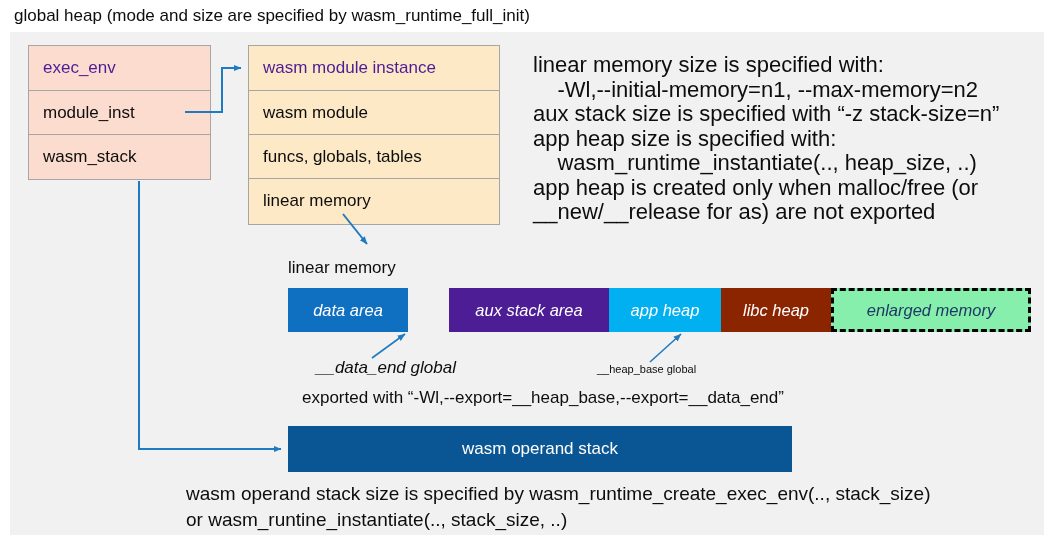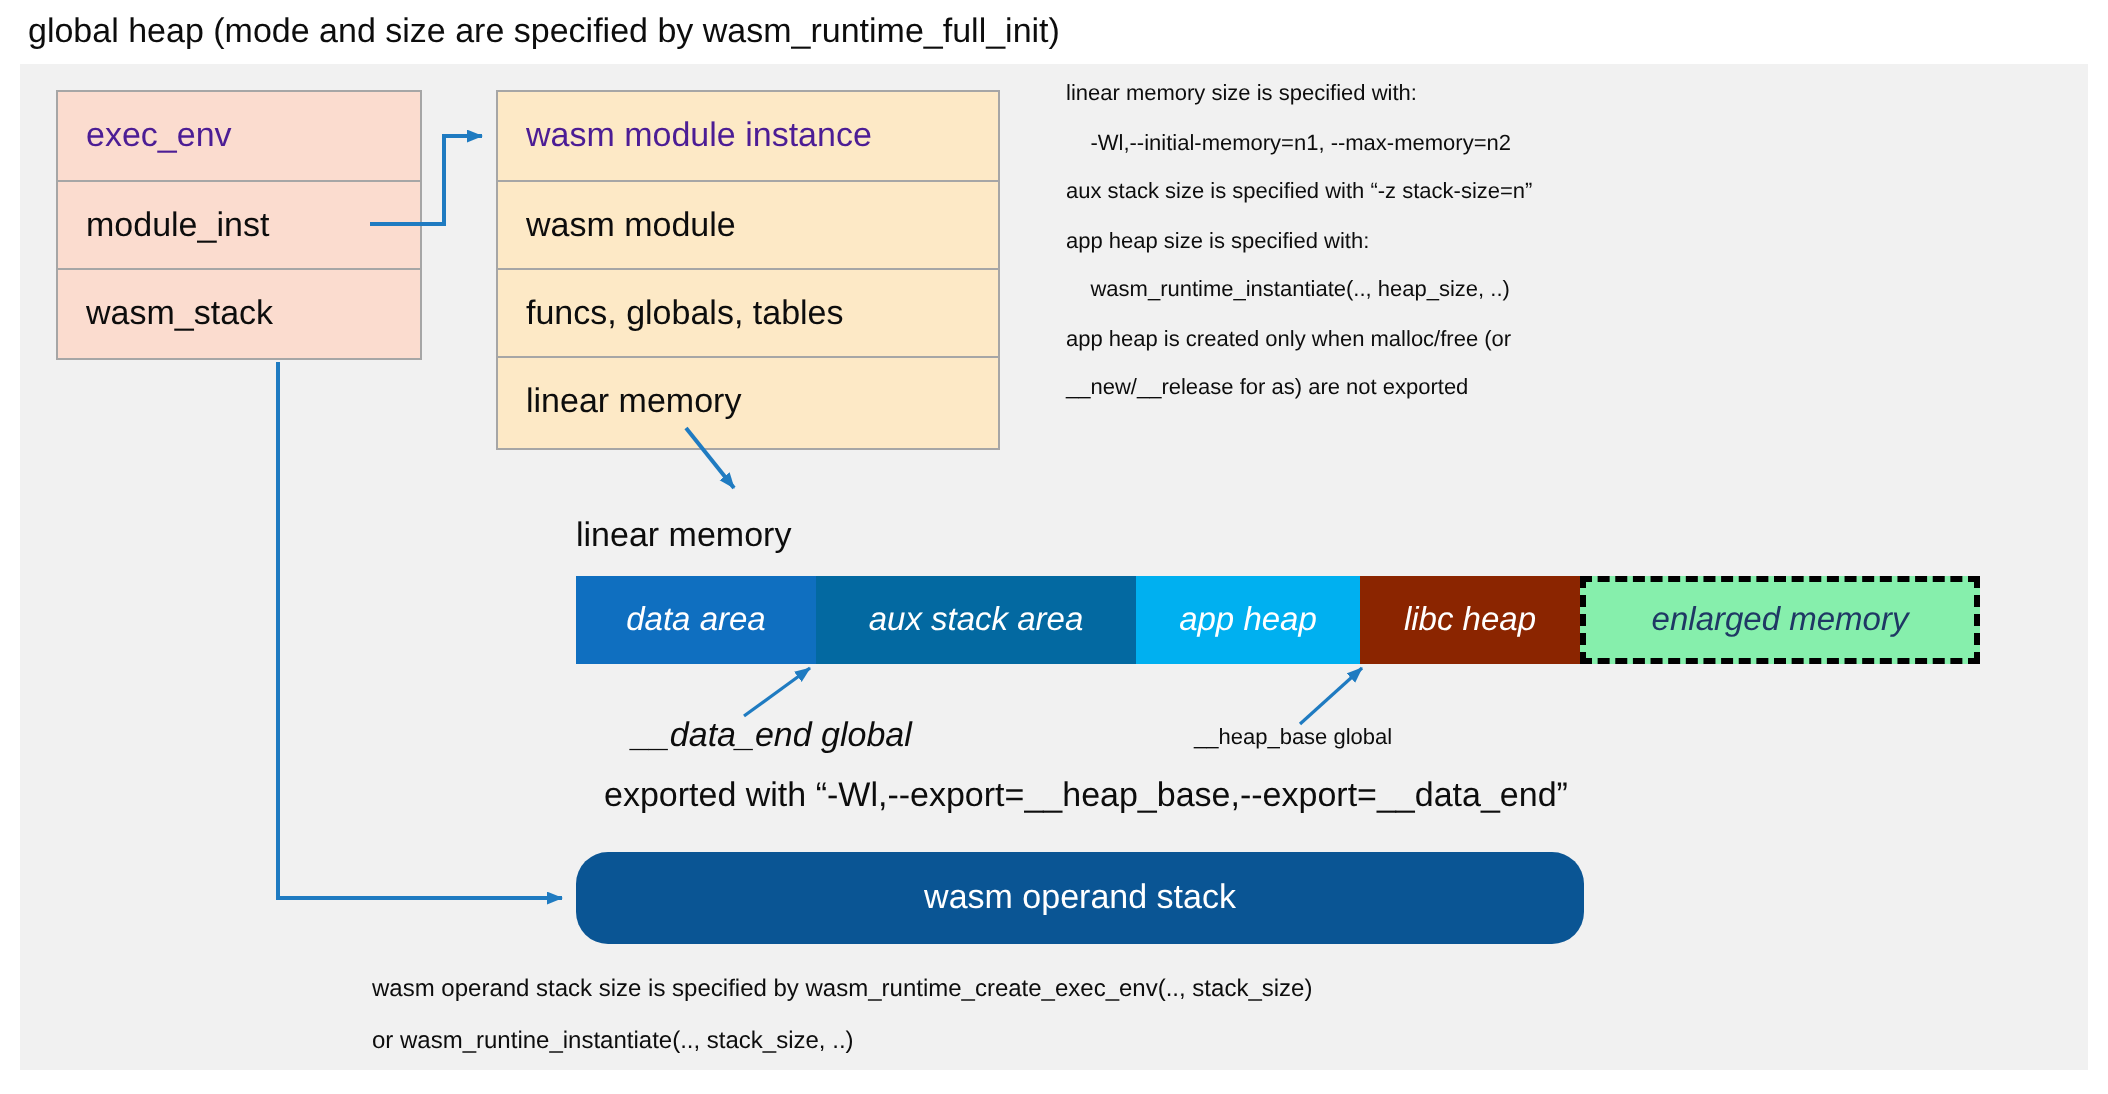--- a/index.html
+++ b/index.html
@@ -48,22 +48,22 @@
   #exec-env .row{height:44px;}
 
   
   #module-inst{left:248px;top:45px;width:252px;height:180px;background:#fde9c6;}
   #module-inst .hdr{height:45px;}
   #module-inst .gutter{width:28px;}
   #module-inst .row{height:44px;}
 
   
   #note-right{
-    position:absolute;left:533px;top:35px;width:500px;
-    font-size:11px;line-height:24.5px;color:#0d0d0d;white-space:pre;
+    position:absolute;left:533px;top:53px;width:500px;
+    font-size:22px;line-height:24.5px;color:#0d0d0d;white-space:pre;
   }
 
   
   #linmem-label{
     position:absolute;left:288px;top:258px;
     font-size:17px;color:#0d0d0d;
   }
   #linmem-bar{
     position:absolute;left:288px;top:288px;height:44px;
     display:flex;align-items:stretch;font-style:italic;
@@ -88,21 +88,21 @@
   }
 
   
   #operand-stack{
     position:absolute;left:288px;top:426px;width:504px;height:46px;
     background:#0a5594;display:flex;align-items:center;justify-content:center;
     font-size:17px;color:#ffffff;
   }
   #note-bottom{
     position:absolute;left:186px;top:481px;
-    font-size:12px;line-height:26px;color:#0d0d0d;white-space:pre;
+    font-size:19px;line-height:26px;color:#0d0d0d;white-space:pre;
   }
 
   
   #wires{position:absolute;left:0;top:0;width:1054px;height:547px;pointer-events:none;}
 </style>
 </head>
 <body>
 
 <div id="canvas">
 
@@ -137,31 +137,31 @@
     -Wl,--initial-memory=n1, --max-memory=n2
 aux stack size is specified with “-z stack-size=n”
 app heap size is specified with:
     wasm_runtime_instantiate(.., heap_size, ..)
 app heap is created only when malloc/free (or
 __new/__release for as) are not exported</div>
 
   <div id="linmem-label">linear memory</div>
   <div id="linmem-bar">
       <div class="seg" style="width: 120px; background: rgb(15, 111, 192); color: rgb(255, 255, 255);">data area</div>
-      <div class="seg" style="width: 160px; background: #0369a1; color: rgb(255, 255, 255);">aux stack area</div>
+      <div class="seg" style="width: 160px; background: #4c1d95; color: rgb(255, 255, 255); margin-left: 41px;">aux stack area</div>
       <div class="seg" style="width: 112px; background: rgb(0, 176, 240); color: rgb(255, 255, 255);">app heap</div>
       <div class="seg" style="width: 110px; background: rgb(139, 37, 0); color: rgb(255, 255, 255);">libc heap</div>
       <div class="seg dashed" style="width: 200px; background: #86efac; color: rgb(31, 56, 100);">enlarged memory</div>
     </div>
 
   <div id="ann-data-end">__data_end global</div>
   <div id="ann-heap-base">__heap_base global</div>
   <div id="ann-exported">exported with “-Wl,--export=__heap_base,--export=__data_end”</div>
 
-  <div id="operand-stack" style="background: rgb(10, 85, 148); border-radius: 16px;">wasm operand stack</div>
+  <div id="operand-stack" style="background: rgb(10, 85, 148);">wasm operand stack</div>
   <div id="note-bottom">wasm operand stack size is specified by wasm_runtime_create_exec_env(.., stack_size)
 or wasm_runtine_instantiate(.., stack_size, ..)</div>
 
   <svg id="wires" viewBox="0 0 1054 547">
     <defs>
       <marker id="ah" markerWidth="9" markerHeight="9" refX="7.5" refY="3.2" orient="auto" markerUnits="userSpaceOnUse">
         <path d="M0,0 L8,3.2 L0,6.4 z" fill="#1f7bc1"></path>
       </marker>
     </defs>
 

